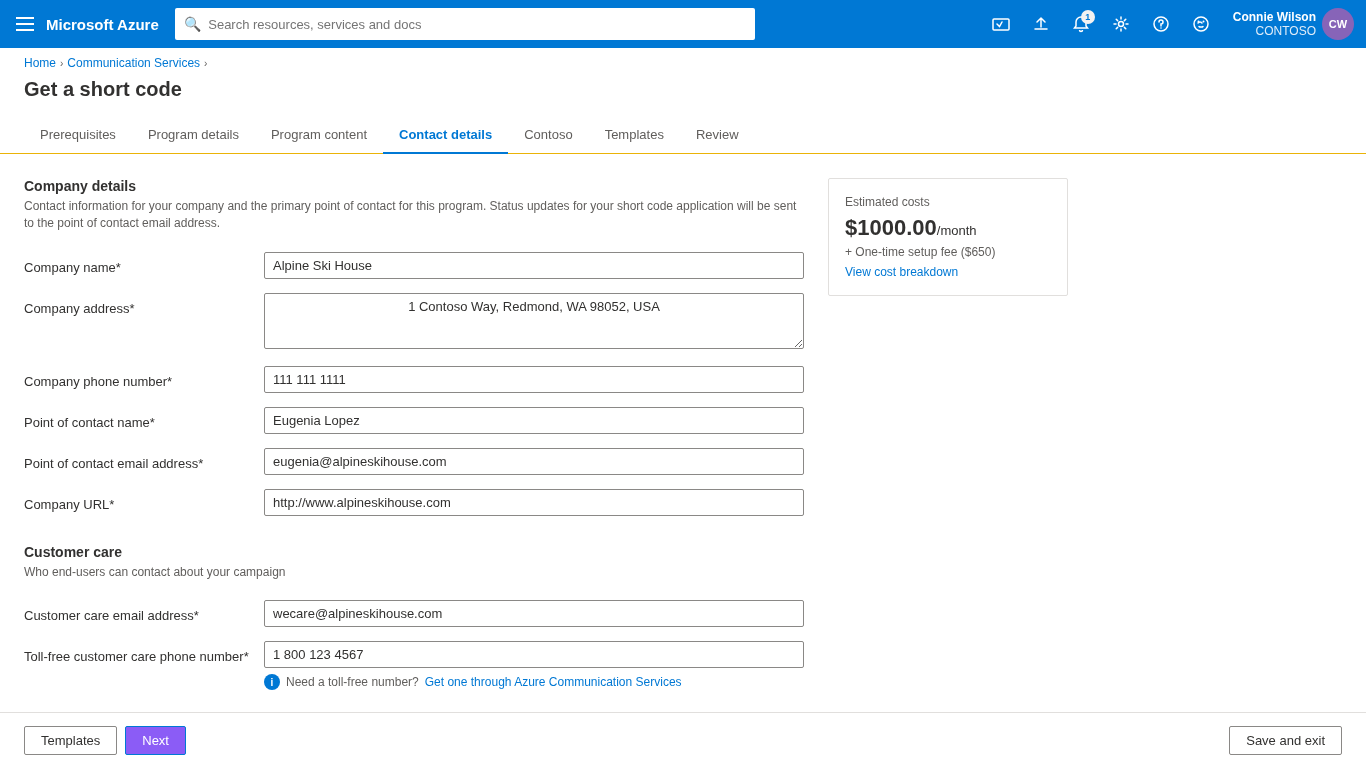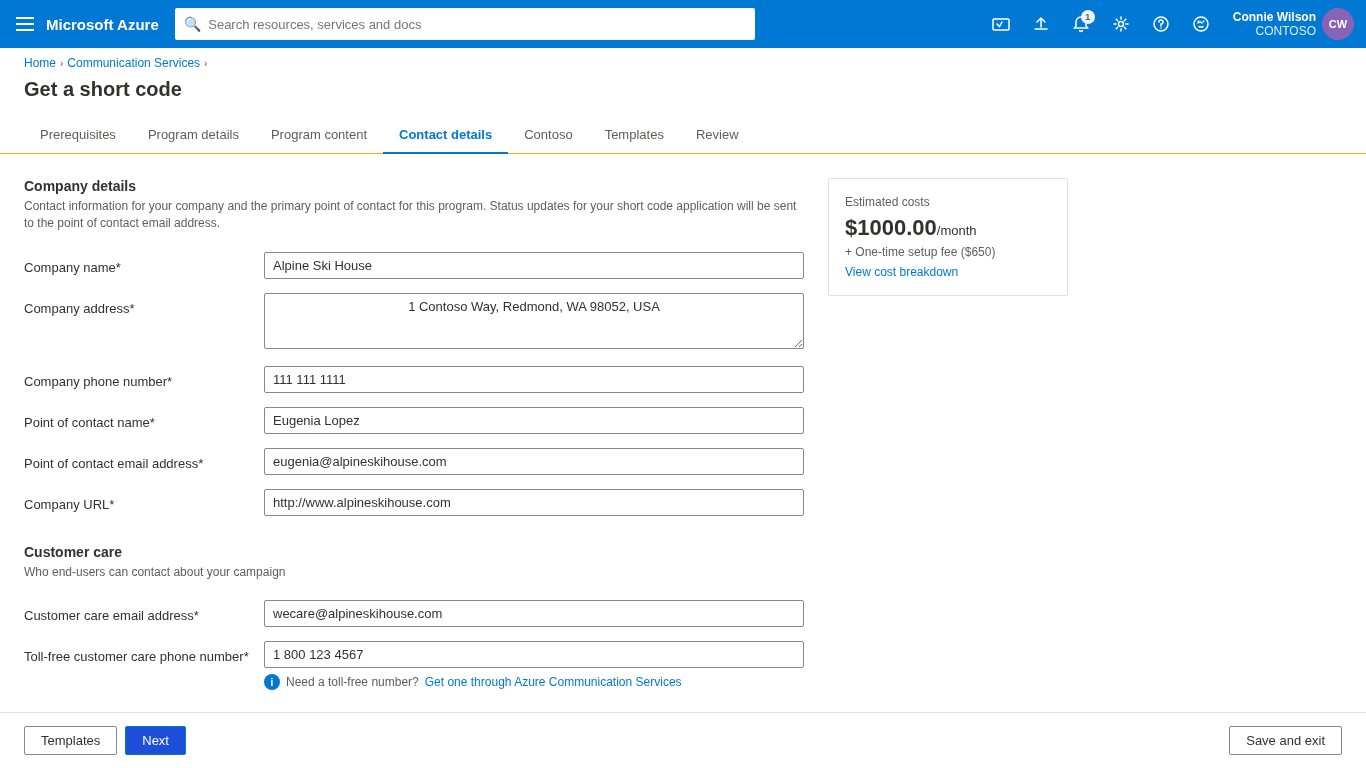--- a/index.html
+++ b/index.html
@@ -142,21 +142,21 @@
     }
     .footer-left { display: flex; gap: 8px; }
     .btn {
       padding: 6px 16px; font-size: 13px; border-radius: 2px; cursor: pointer;
       font-family: inherit; font-weight: 400;
     }
     .btn-default {
       background: #fff; border: 1px solid #8a8886; color: #323130;
     }
     .btn-primary {
-      background: #1d4ed8; border: 1px solid #0078d4; color: #fff;
+      background: #8b5cf6; border: 1px solid #0078d4; color: #fff;
     }
     .btn-outline {
       background: #fff; border: 1px solid #8a8886; color: #323130;
     }
   </style>
 </head>
 <body>
 
 <nav class="topnav">
   <div class="topnav-hamburger">

